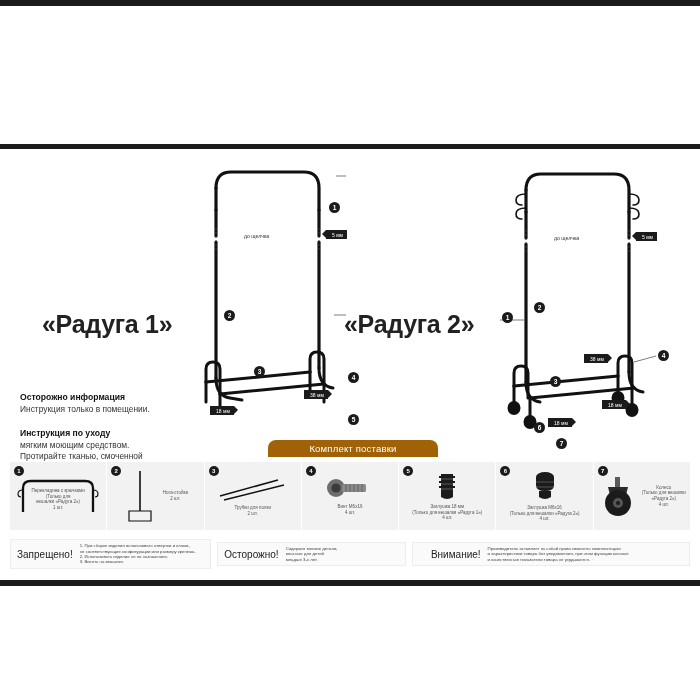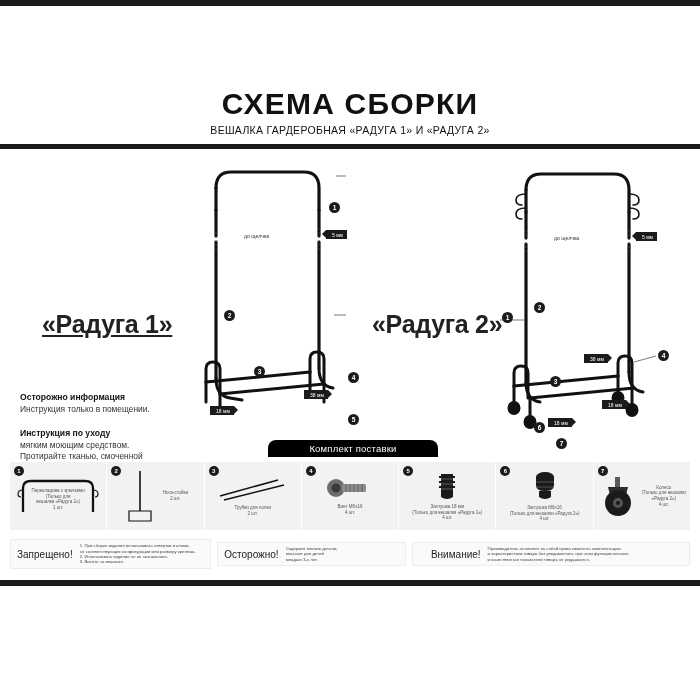--- a/index.html
+++ b/index.html
@@ -23,22 +23,22 @@
     line-height:32px;
   }
   .title-sub{
     font-size:10.5px;letter-spacing:0.3px;color:#111;margin-top:4px;
   }
 
   
   .model-name{
     position:absolute;font-size:25px;font-weight:bold;color:#222;letter-spacing:-0.3px;
   }
-  #model-1{left:42px;top:310px;text-decoration:underline;}
-  #model-2{left:372px;top:310px;}
+  #model-1{left:42px;top:310px;}
+  #model-2{left:344px;top:310px;}
 
   
   .info-block{position:absolute;left:20px;width:200px;}
   #info-1{top:392px;}
   #info-2{top:428px;}
   .info-head{font-size:8.6px;font-weight:bold;color:#111;margin-bottom:2px;}
   .info-body{font-size:8.4px;color:#333;line-height:10.5px;}
 
   
   .rack{position:absolute;}
@@ -66,21 +66,21 @@
     border-top:4.5px solid transparent;border-bottom:4.5px solid transparent;
     border-left:4.5px solid #1b1b1b;
   }
   .click-label{
     position:absolute;font-size:5.2px;color:#333;white-space:nowrap;
   }
 
   
   .kit-banner{
     position:absolute;left:268px;top:440px;width:170px;height:17px;
-    background:#000000;border-radius:8px 8px 0 0;
+    background:#a16207;border-radius:8px 8px 0 0;
     color:#fff;font-size:9.5px;text-align:center;line-height:18px;
     letter-spacing:0.2px;
   }
 
   
   .parts-strip{
     position:absolute;left:10px;top:462px;width:680px;height:68px;
     background:#f2f2f2;display:flex;
   }
   .part{
@@ -112,24 +112,20 @@
   .warn-text{font-size:4.3px;color:#444;line-height:5.4px;}
   .warn-text div{white-space:nowrap;}
 </style>
 </head>
 <body>
 
 <div class="page">
 
   <div class="bar-top"></div>
 
-  <div class="title-wrap">
-    <div class="title-main">СХЕМА СБОРКИ</div>
-    <div class="title-sub">ВЕШАЛКА ГАРДЕРОБНАЯ «РАДУГА 1» И «РАДУГА 2»</div>
-  </div>
 
   <div class="bar-under-title"></div>
 
   <div class="model-name" id="model-1">«Радуга 1»</div>
   <div class="model-name" id="model-2">«Радуга 2»</div>
 
   <div class="info-block" id="info-1">
     <div class="info-head">Осторожно информация</div>
     <div class="info-body">Инструкция только в помещении.</div>
   </div>

